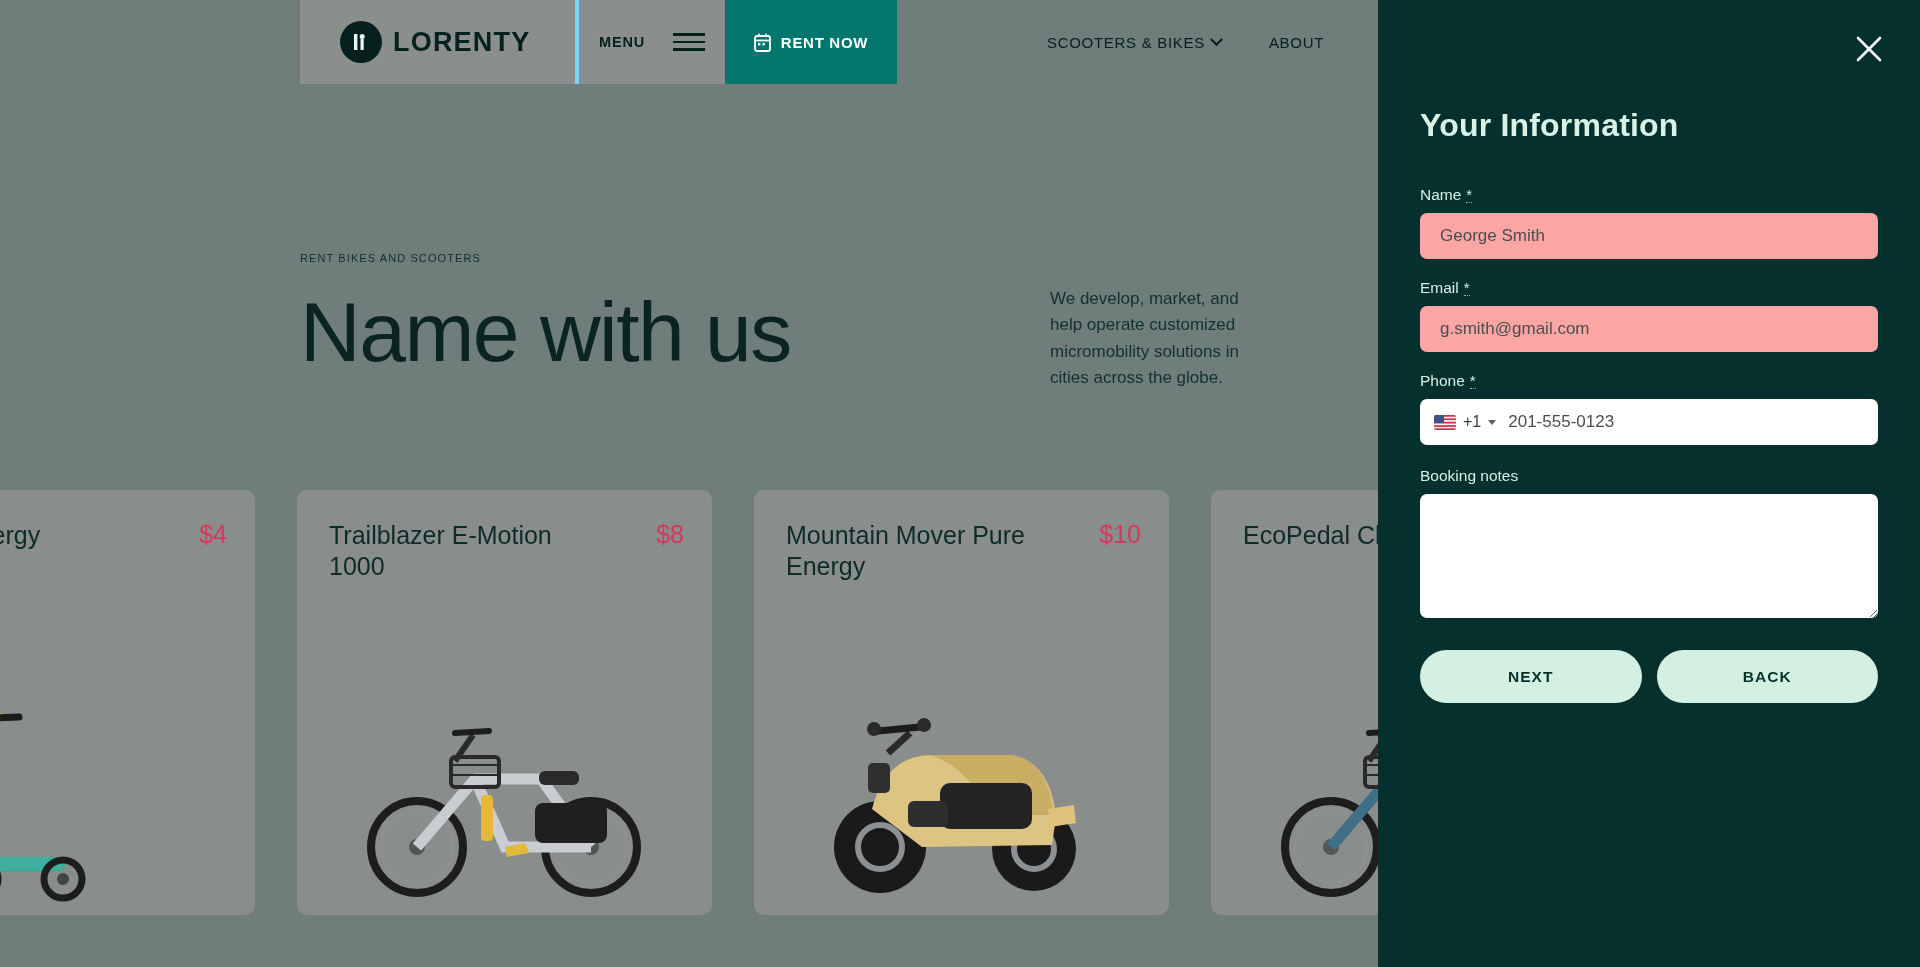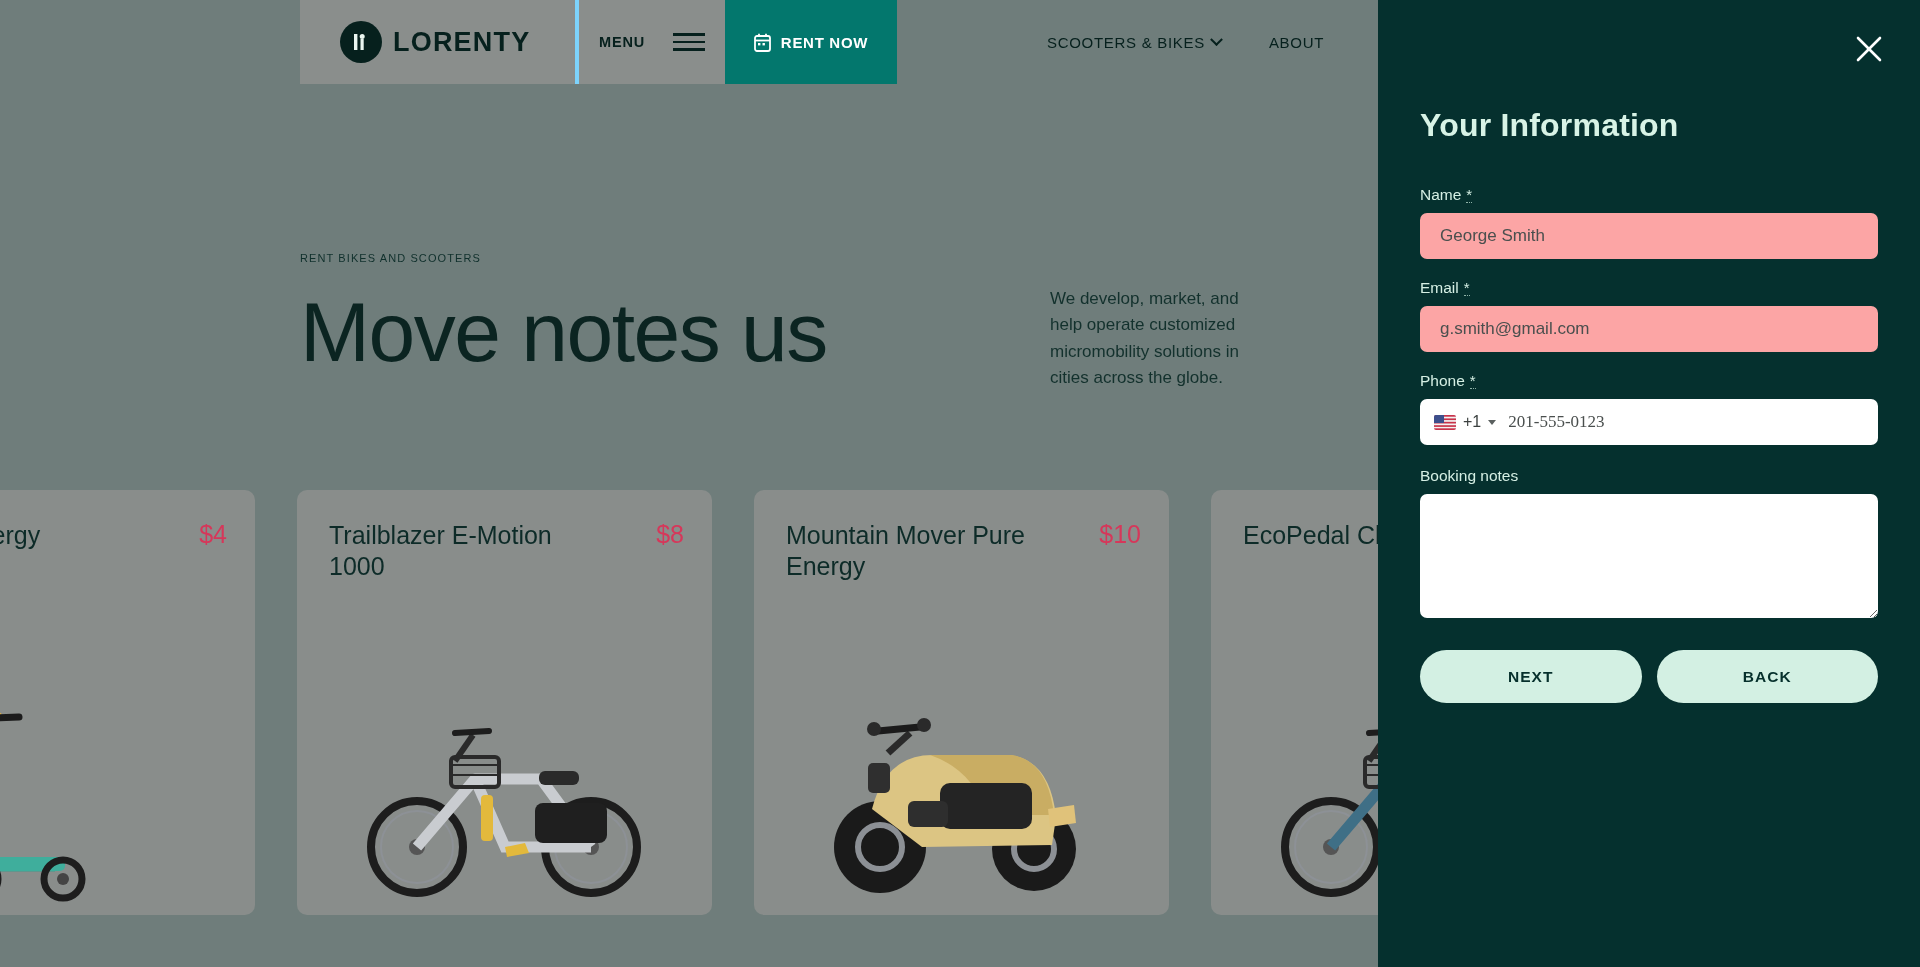--- a/index.html
+++ b/index.html
@@ -282,21 +282,21 @@
     width: 0; height: 0;
     border-left: 4px solid transparent;
     border-right: 4px solid transparent;
     border-top: 5px solid #5a605f;
   }
   .phone-input {
     flex: 1 1 auto;
     border: none;
     outline: none;
     font-size: 17px;
-    font-family: Liberation Serif, serif;
+    font-family: Liberation Sans, sans-serif;
     color: #4a4f4e;
     background: transparent;
   }
   .phone-input::placeholder { color: #4a4f4e; }
 
   #notes-field { margin-top: 22px; }
   #notes-input {
     width: 100%;
     height: 124px;
     border-radius: 7px;
@@ -386,21 +386,21 @@
         <span>SCOOTERS &amp; BIKES</span>
         <span class="chev"></span>
       </a>
       <a class="nav-link">
         <span>ABOUT</span>
       </a>
     </nav>
   </header>
 
   <div id="hero-eyebrow">RENT BIKES AND SCOOTERS</div>
-  <h1 id="hero-title">Move notes us</h1>
+  <h1 id="hero-title">Name with us</h1>
   <p id="hero-copy">We develop, market, and help operate customized micromobility solutions in cities across the globe.</p>
 
   <div id="card-rail">
 
     <article class="product-card" id="card-0">
       <div class="card-head">
         <div class="card-name">er Pure Energy</div>
         <div class="card-price">$4</div>
       </div>
       <div class="card-art">

